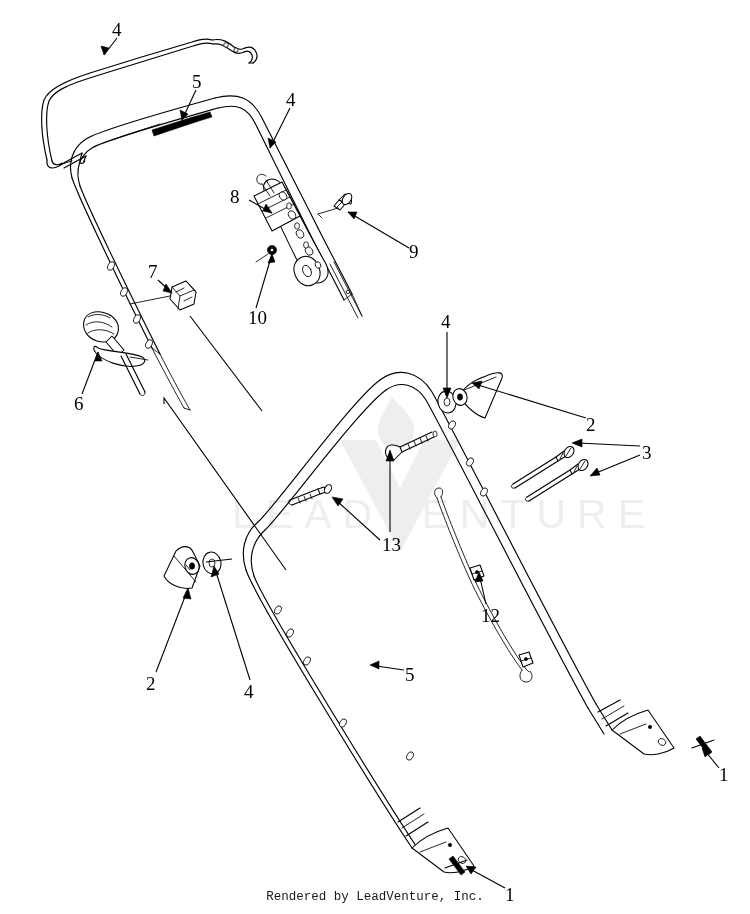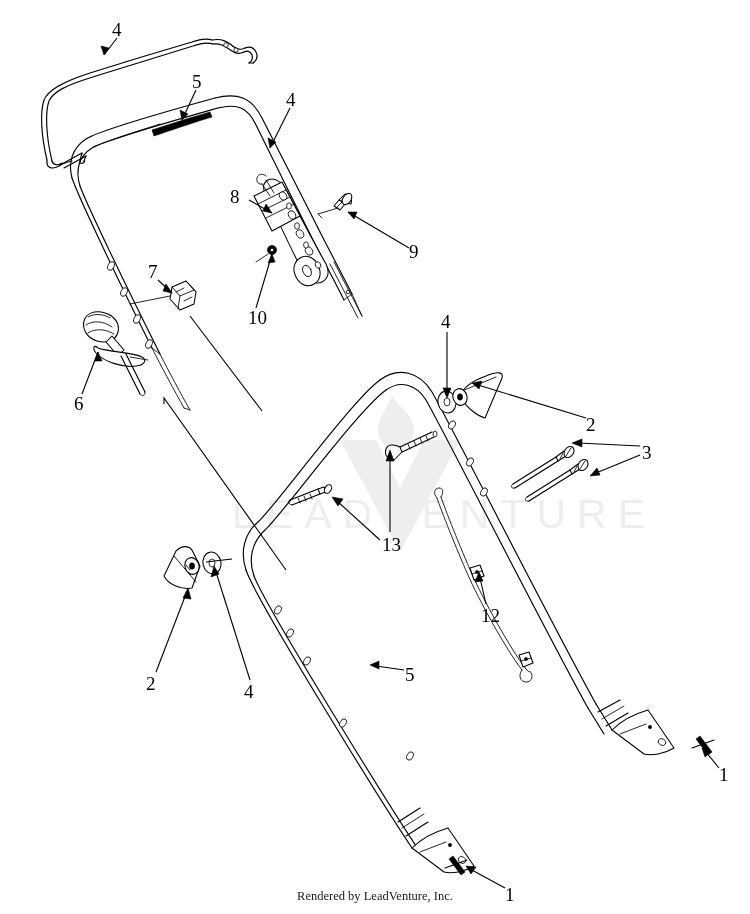--- a/index.html
+++ b/index.html
@@ -74,21 +74,21 @@
   }
   .wm-mark {
     fill: #eeeeee;
   }
   #footer-credit {
     position: absolute;
     left: 0;
     right: 0;
     bottom: 10px;
     text-align: center;
-    font-family: Liberation Serif, serif;
+    font-family: Liberation Mono, monospace;
     font-size: 12.5px;
     color: #1a1a1a;
   }
 </style>
 </head>
 <body>
 
 <div id="diagram-page">
 
   <svg id="parts-svg" viewBox="0 0 750 914">

